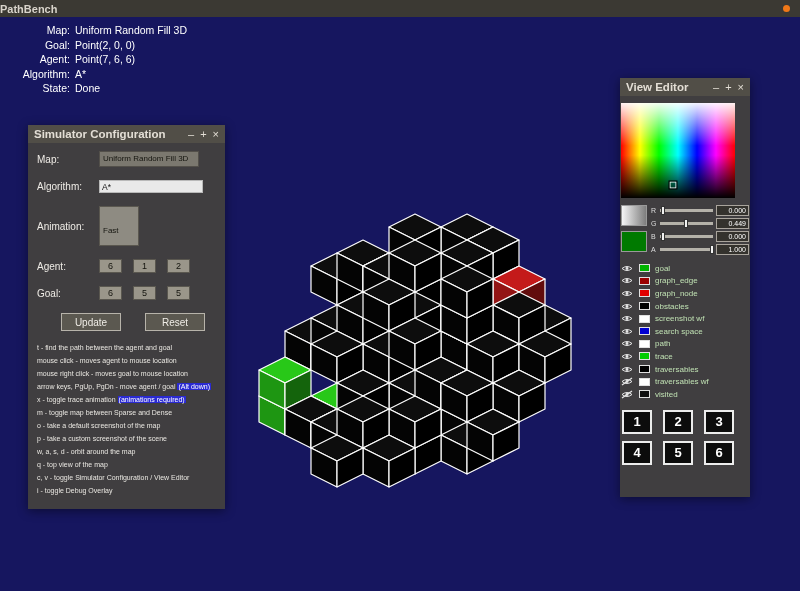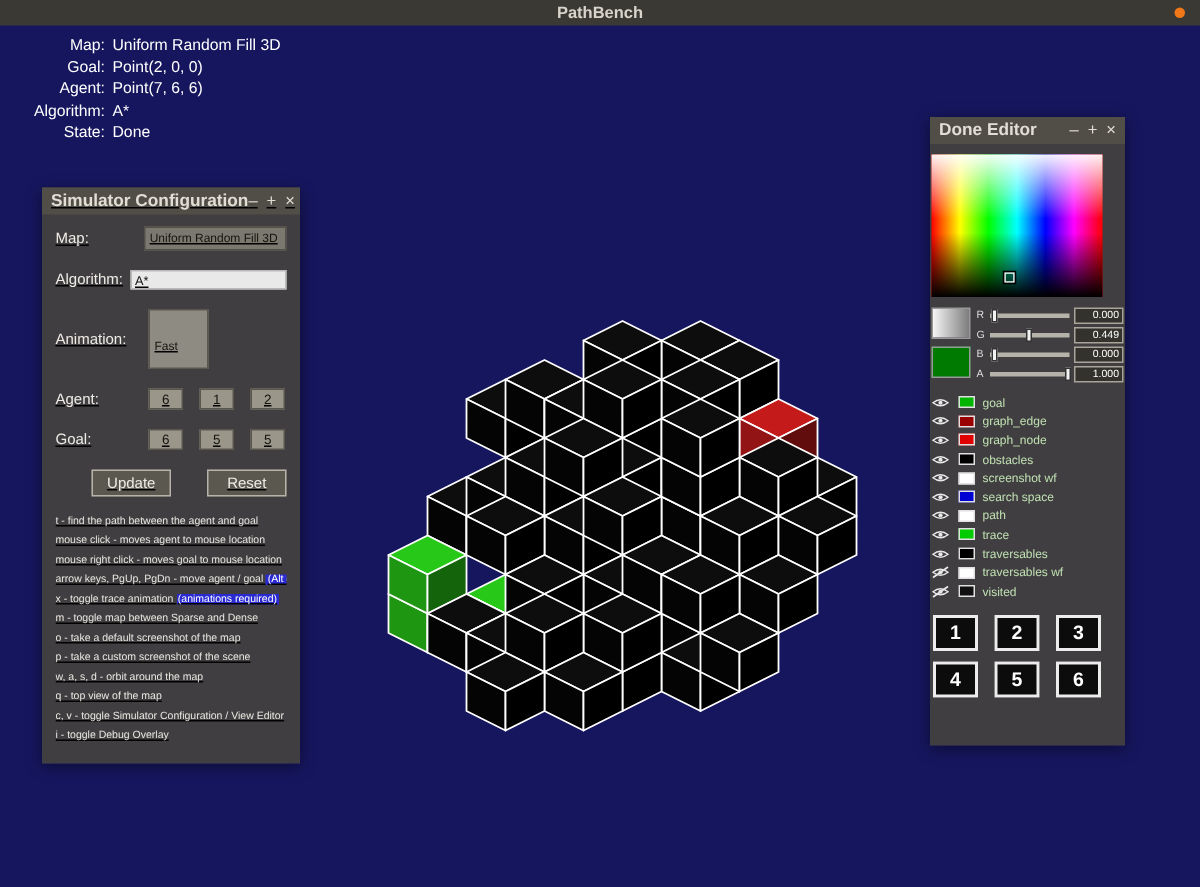--- a/index.html
+++ b/index.html
@@ -1,36 +1,36 @@
 <!DOCTYPE html>
 <html><head>
 <meta charset="utf-8">
 <style>
   * { margin:0; padding:0; box-sizing:border-box; }
   html,body { width:800px; height:591px; }
   body { position:relative; overflow:hidden; background:#16165f; font-family:"Liberation Sans", sans-serif; }
 
-  .titlebar { position:absolute; top:0; left:0; right:0; height:17px; background:#3b3933; display:flex; align-items:center; justify-content:center; z-index:6; }
+  .titlebar { position:absolute; top:0; left:0; right:0; height:17px; background:#3b3933; display:flex; align-items:center; justify-content:flex-start; z-index:6; }
   .titlebar .title { font-size:11px; font-weight:bold; color:#d9d4cb; }
   .tb-dot { position:absolute; right:10px; top:5px; width:7px; height:7px; border-radius:50%; background:#f07818; }
 
   #scene-svg { position:absolute; left:0; top:0; z-index:1; }
 
   .info-overlay { position:absolute; left:6px; top:23px; z-index:2; }
   .info-row { display:flex; line-height:14.5px; }
   .info-label { width:64px; text-align:right; color:#ffffff; font-size:10.5px; margin-right:5px; }
   .info-value { color:#ffffff; font-size:10.5px; white-space:nowrap; }
 
   .panel { position:absolute; background:rgba(68,66,61,0.93); box-shadow:0 2px 10px rgba(0,0,0,.45); z-index:4; }
   .panel-titlebar { height:18px; background:#514e47; display:flex; align-items:center; padding:0 6px; }
   .panel-title { flex:1; font-size:11.5px; font-weight:bold; color:#e3ded5; white-space:nowrap; }
   .win-controls { display:flex; gap:6px; }
   .win-btn { color:#e3ded5; font-size:11px; line-height:18px; cursor:default; }
 
-  #sim-config { left:28px; top:125px; width:172px; height:384px;text-decoration:underline; }
+  #sim-config { left:28px; top:125px; width:197px; height:384px; }
   .sc-body { padding:8px 9px 0; }
   .field-row { display:flex; align-items:center; margin-bottom:13px; }
   .field-label { width:62px; font-size:10px; color:#efece6; }
   .map-select { width:100px; height:16px; background:#7b786f; border:1px solid #53504a; font-size:8px; color:#15150f; padding:2px 3px; overflow:hidden; white-space:nowrap; }
   .algo-input { width:104px; height:13px; background:#e9e9e9; border:1px solid #b9b9b9; font-size:8.5px; color:#111; padding:0 2px; font-family:"Liberation Sans", sans-serif; }
   .anim-box { width:40px; height:13px; background:#8e8b82; border:1px solid #5a574f; font-size:8px; color:#15150f; padding:19px 3px; }
   .triple { display:flex; gap:11px; }
   .num-box { width:23px; height:14px; background:#9a968a; border:1px solid #5a574f; font-size:9px; color:#14140e; display:flex; align-items:center; justify-content:center; }
   .btn-row { display:flex; gap:24px; margin:2px 0 10px 24px; }
   .sc-btn { width:60px; height:18px; background:#5b5850; border:1px solid #b7b3aa; color:#efece6; font-size:10px; font-family:inherit; }
@@ -390,21 +390,21 @@
         </div>
         <div class="help-line">
           <span>i - toggle Debug Overlay</span>
         </div>
       </div>
   </div>
 </div>
 
 <div class="panel" id="view-editor">
   <div class="panel-titlebar">
-    <span class="panel-title">Done Editor</span>
+    <span class="panel-title">View Editor</span>
     <span class="win-controls">
       <span class="win-btn">–</span>
       <span class="win-btn">+</span>
       <span class="win-btn">×</span>
     </span>
   </div>
   <div class="ve-body">
     <div class="picker">
       <span class="picker-marker" style="left: 46%; top: 86%;"></span>
     </div>

